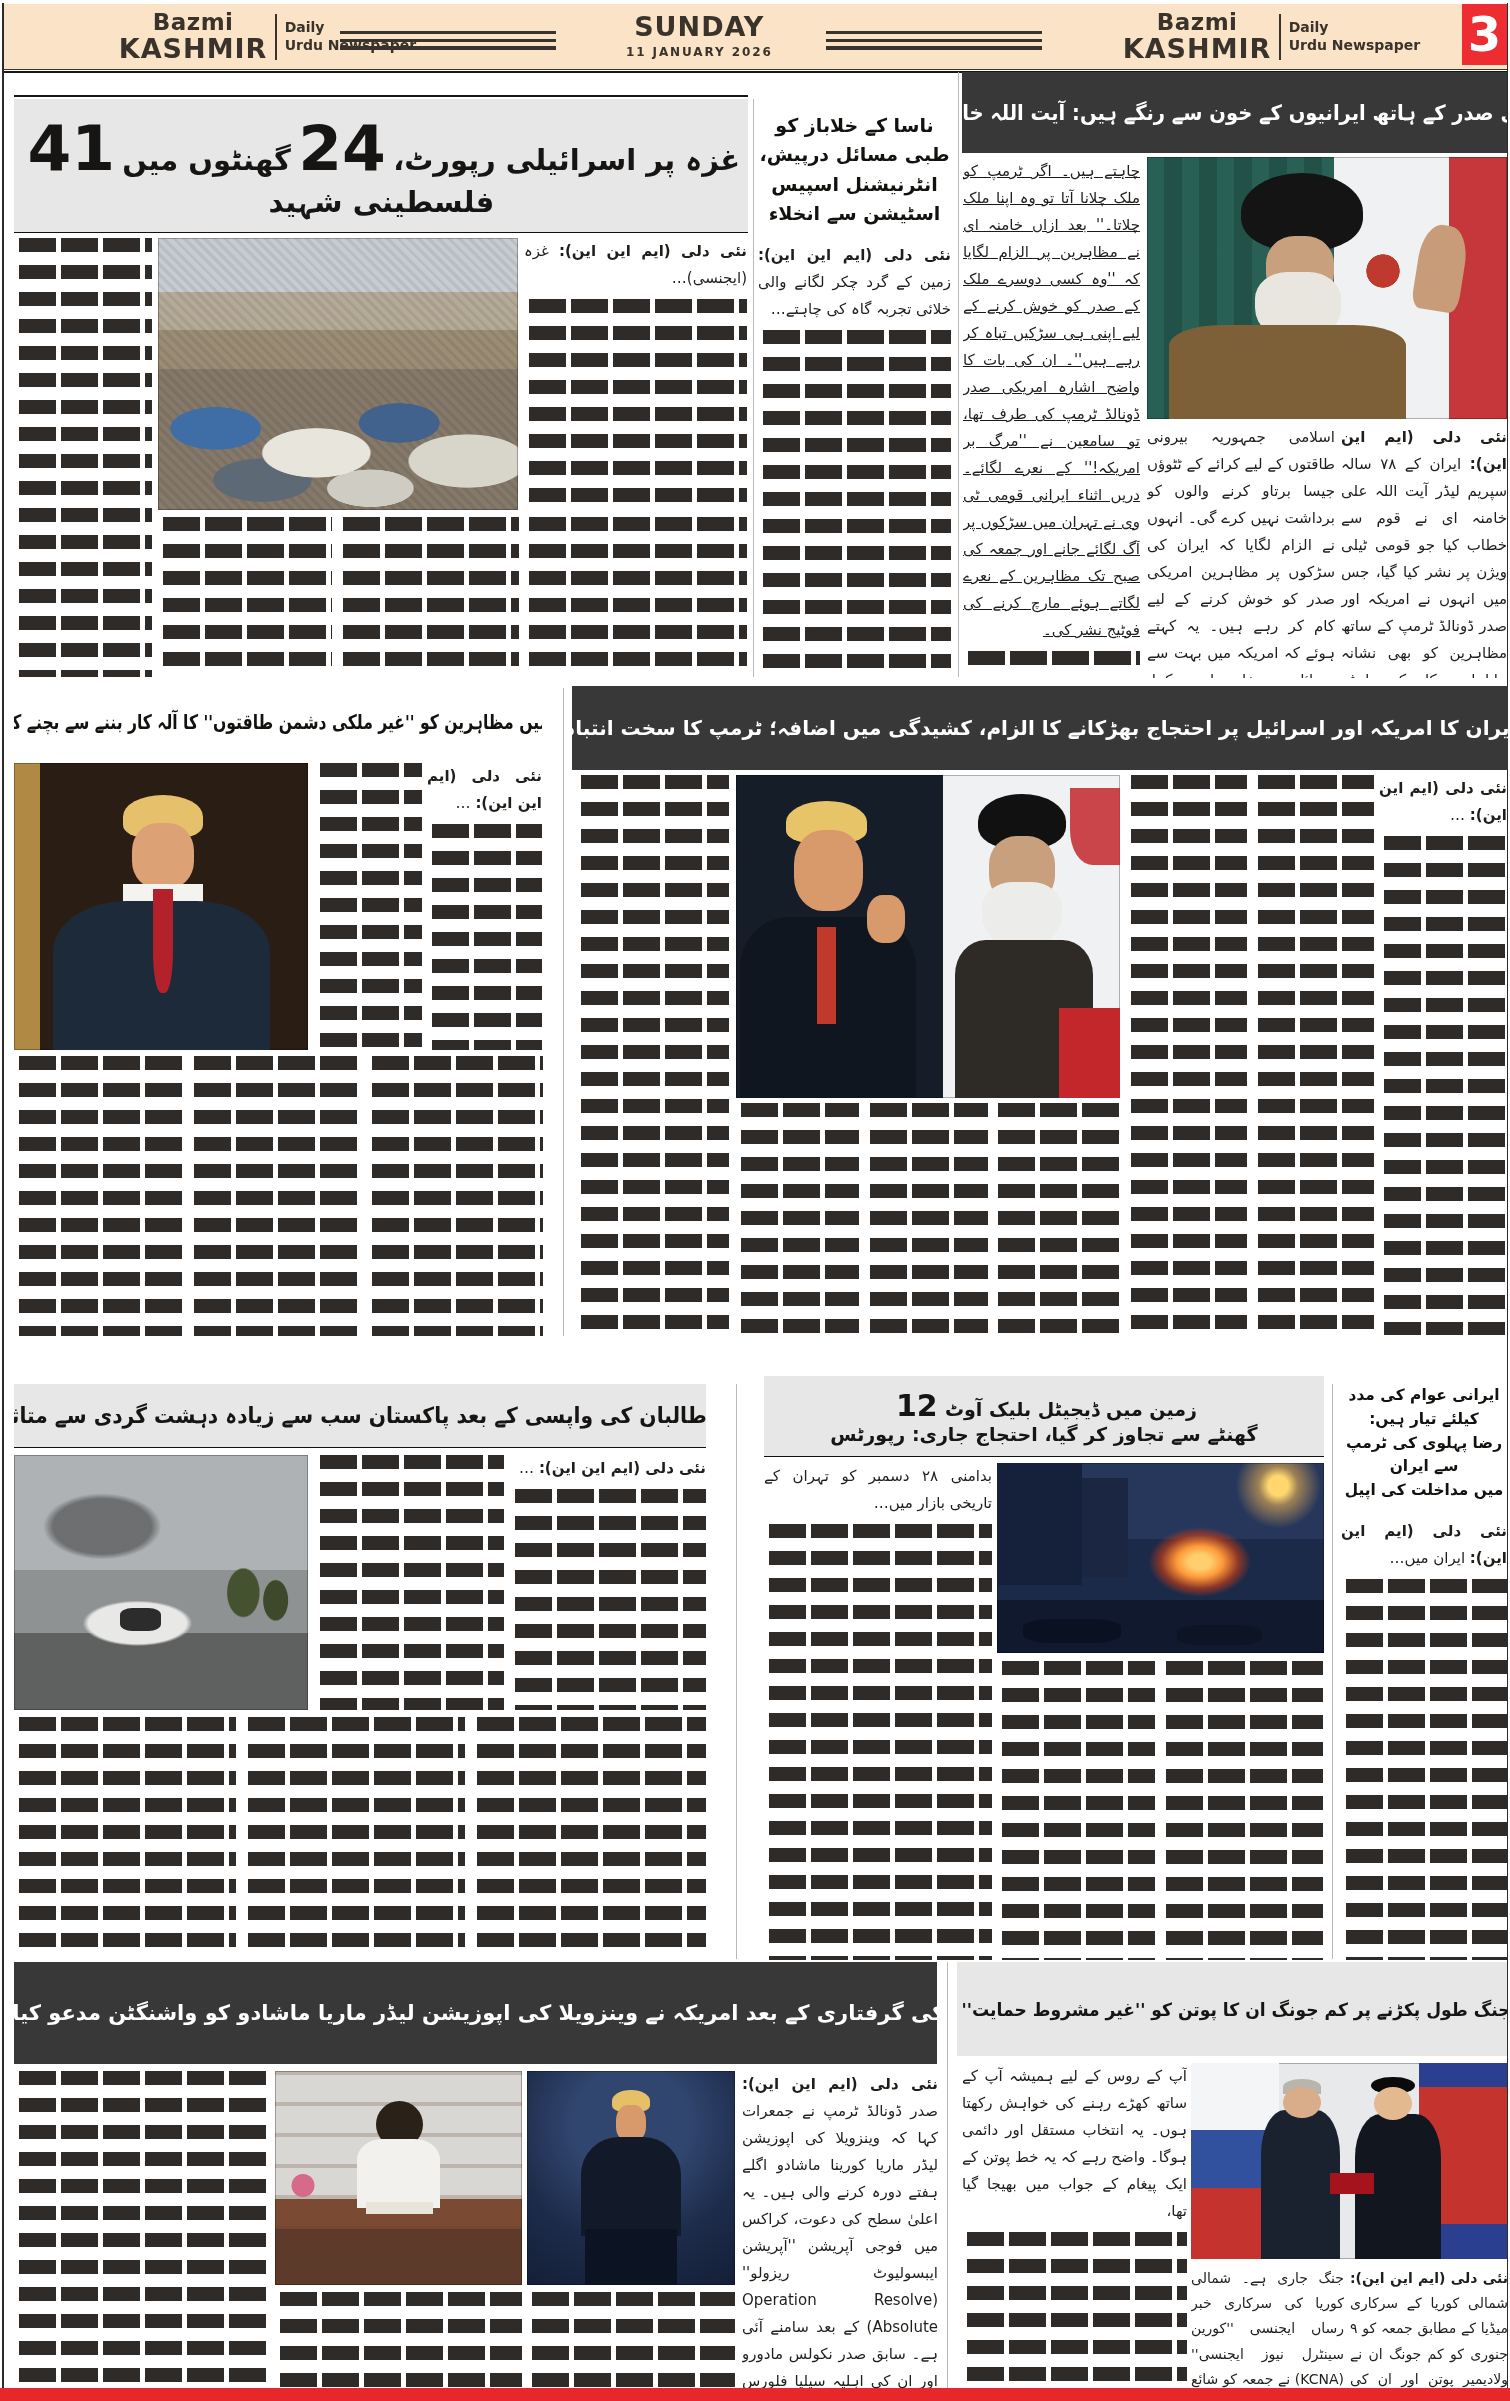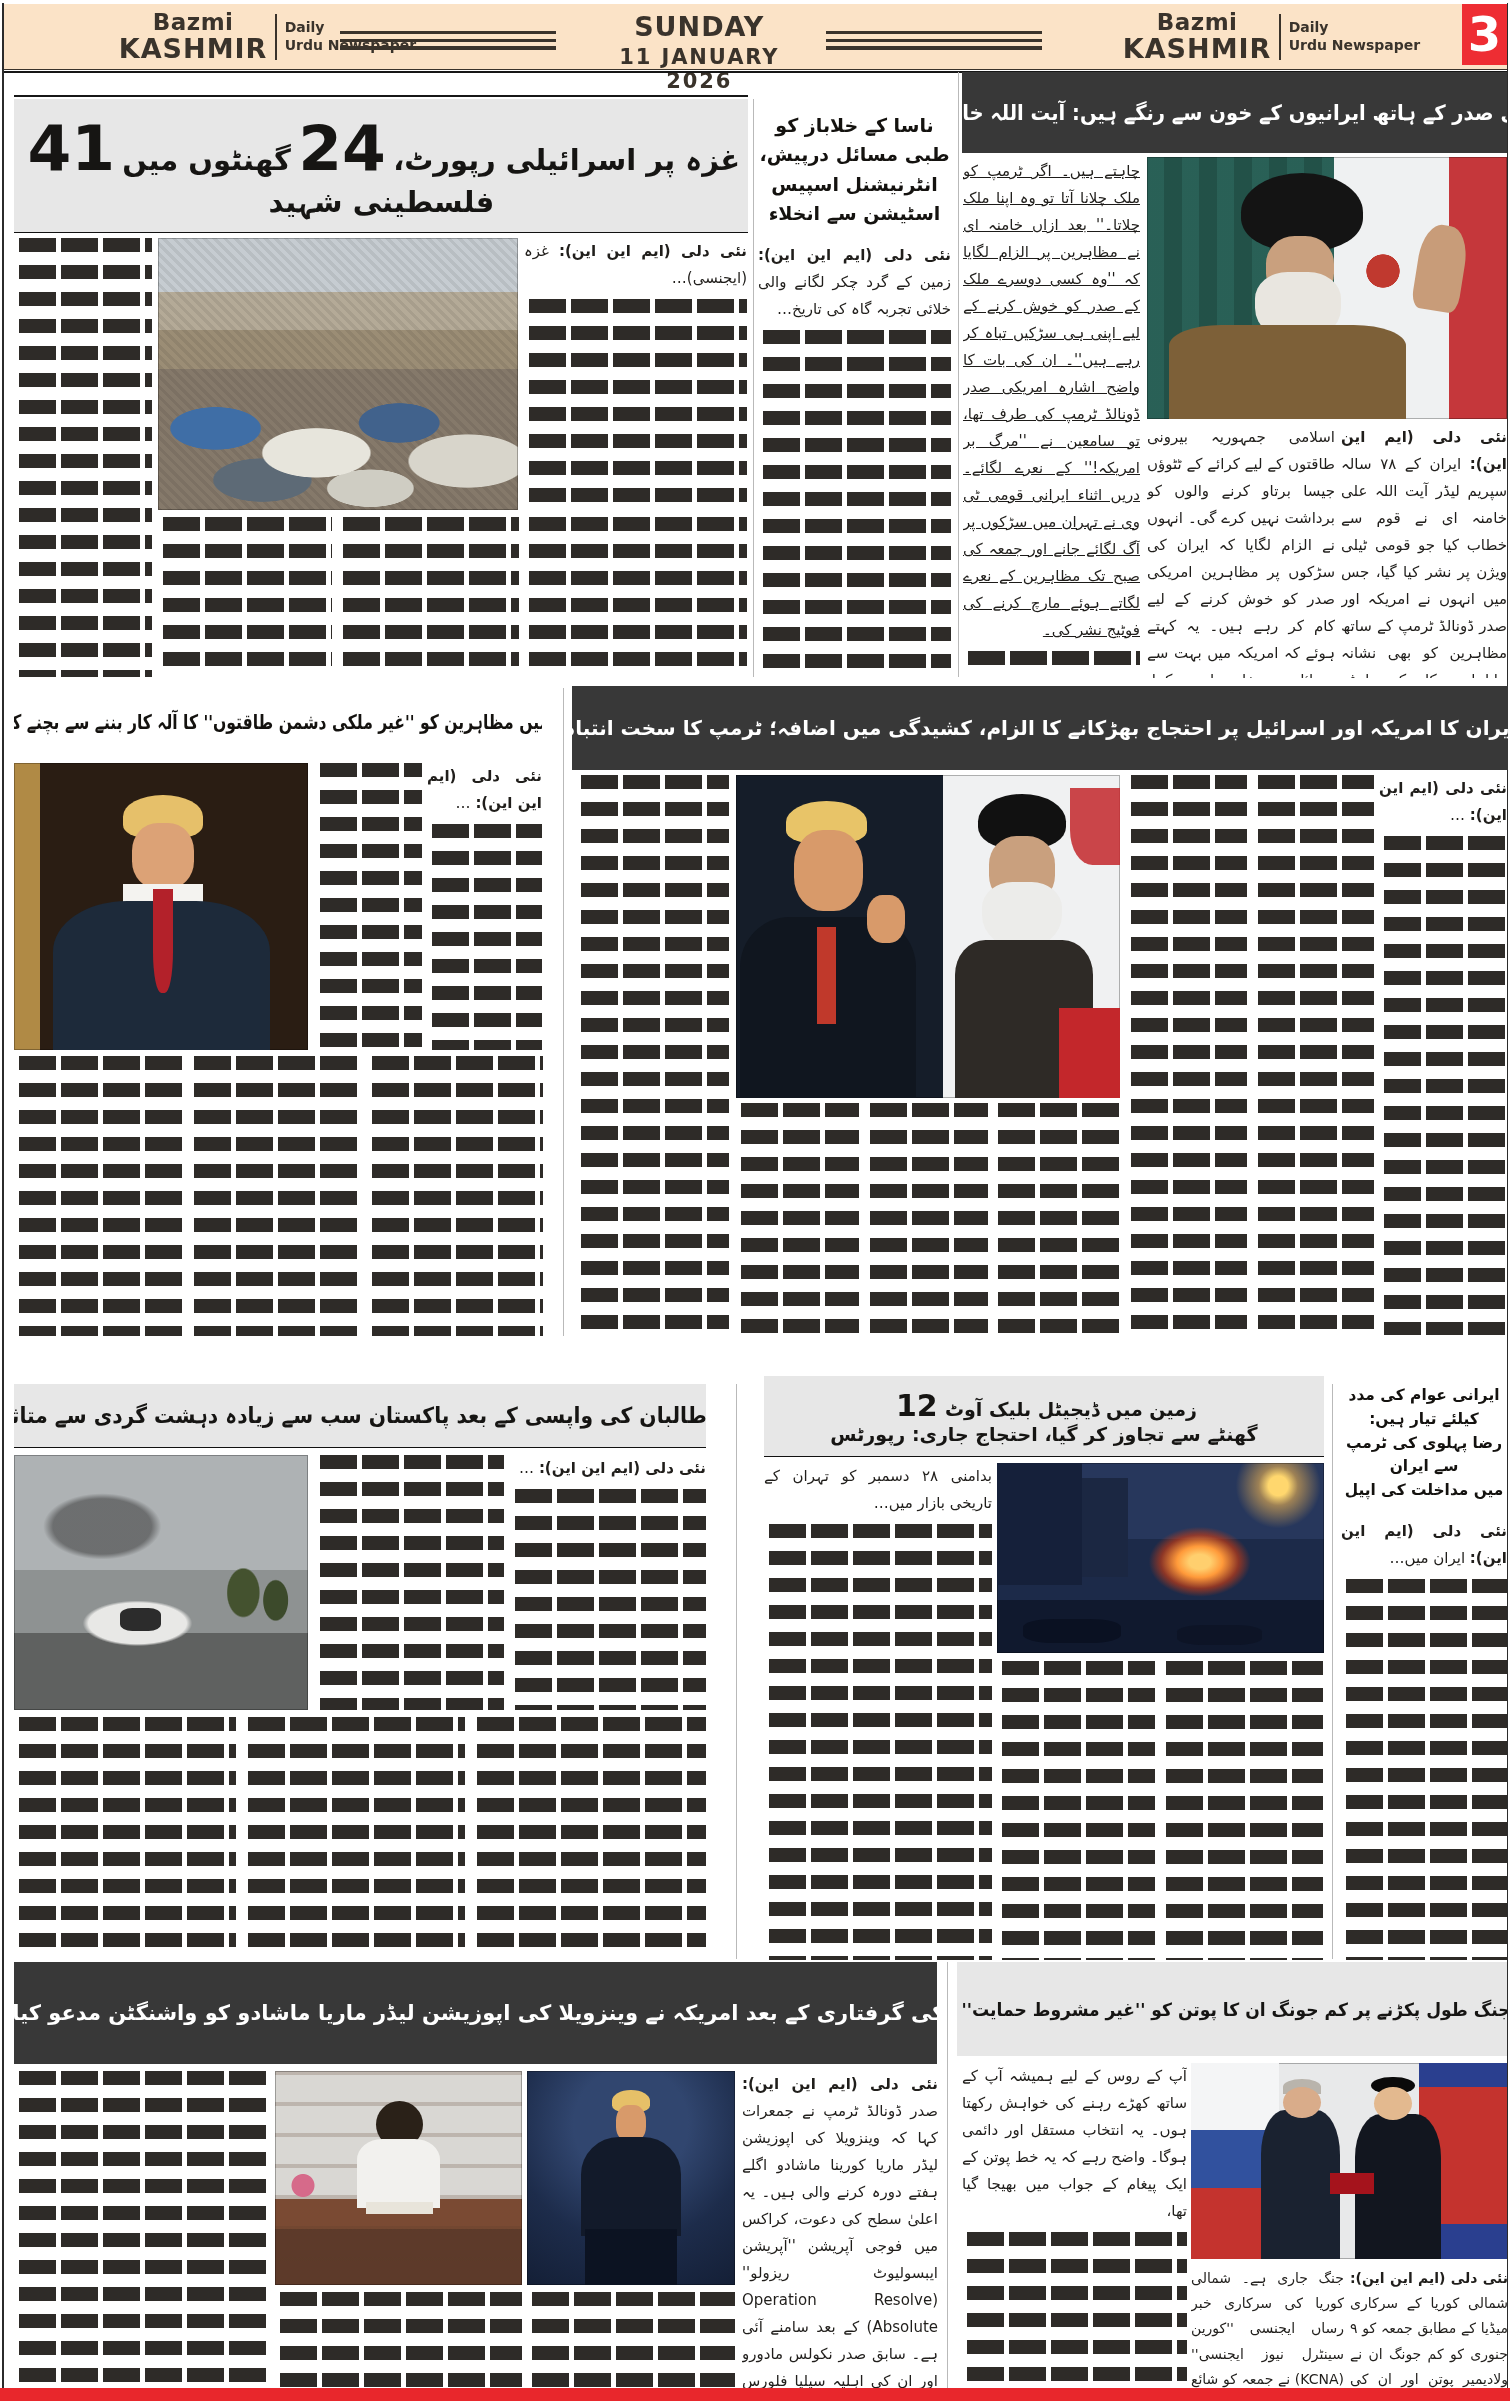--- a/index.html
+++ b/index.html
@@ -10,21 +10,21 @@
   .masthead{left:3.8px;top:3.8px;width:1503px;height:65px;background:#fbe3c7;border-bottom:1.9px solid #3a332b;}
   .brand{display:flex;align-items:center;gap:7.7px;color:#3a332b;}
   .brand .nm{text-align:center;font-weight:bold;line-height:1.02;}
   .brand .nm .l1{font-size:23px;letter-spacing:0.5px;}
   .brand .nm .l2{font-size:27px;letter-spacing:1px;}
   .brand .bar{width:1.9px;height:46px;background:#3a332b;}
   .brand .tg{font-weight:bold;line-height:1.25;font-size:14px;}
   .rules3 div{height:3.4px;background:#3a332b;margin:4.3px 0;}
   .datebox{text-align:center;color:#3a332b;}
   .datebox .day{font-size:27px;font-weight:bold;letter-spacing:1px;}
-  .datebox .dt{font-size:21px;font-weight:bold;letter-spacing:1.9px;margin-top:2.9px;}
+  .datebox .dt{font-size:12px;font-weight:bold;letter-spacing:1.9px;margin-top:2.9px;}
   .pagebox{background:#ee2d33;color:#ffffff;display:flex;align-items:center;justify-content:center;font-size:48px;font-weight:bold;}
   
   .hrule{background:#171717;}
   .vrule{background:#b9b9b9;width:1px;}
   .frame{background:#2b2b2b;}
   
   .hl-dark{background:#383838;color:#ffffff;display:flex;align-items:center;justify-content:center;text-align:center;overflow:hidden;}
   .hl-gray{background:#e7e7e7;display:flex;align-items:center;justify-content:center;text-align:center;color:#161513;overflow:hidden;border-bottom:1.9px solid #111;}
   .hl-plain{color:#14120f;display:flex;align-items:center;justify-content:center;text-align:center;overflow:hidden;}
   .hl-txt{font-weight:bold;white-space:nowrap;}
@@ -193,21 +193,21 @@
   </div>
 <div class="abs col" style="left:524px;top:517px;width:223px;height:160px;">
     <div class="skel fill"></div>
   </div>
 
 <div class="abs vrule" style="left:753px;top:99px;height:578px;"></div>
 <div class="abs hl-plain u" style="left:758px;top:104px;width:193px;height:131px;">
   <div class="center-head" style="font-size:19px;">ناسا کے خلاباز کو طبی مسائل درپیش، انٹرنیشنل اسپیس اسٹیشن سے انخلاء</div>
 </div>
 <div class="abs col u" style="left:758px;top:242px;width:193px;height:435px;">
-  <p class="lede"><b>نئی دلی (ایم این این):</b> <span>زمین کے گرد چکر لگانے والی خلائی تجربہ گاہ کی تاریخ…</span></p>
+  <p class="lede"><b>نئی دلی (ایم این این):</b> <span>زمین کے گرد چکر لگانے والی خلائی تجربہ گاہ کی چاہتے…</span></p>
   <div class="skel fill"></div>
 </div>
 
 <div class="abs vrule" style="left:958px;top:72px;height:605px;"></div>
 <div class="abs hl-dark u" style="left:962px;top:72px;width:545px;height:81px;">
   <span class="hl-txt" style="font-size:21px;transform:scaleX(.93);">امریکی صدر کے ہاتھ ایرانیوں کے خون سے رنگے ہیں: آیت اللہ خامنہ ای</span>
 </div>
 <div class="abs ph p-kham" style="left:1147px;top:157px;width:360px;height:262px;">
   <i class="turb"></i>
   <i class="face"></i>

